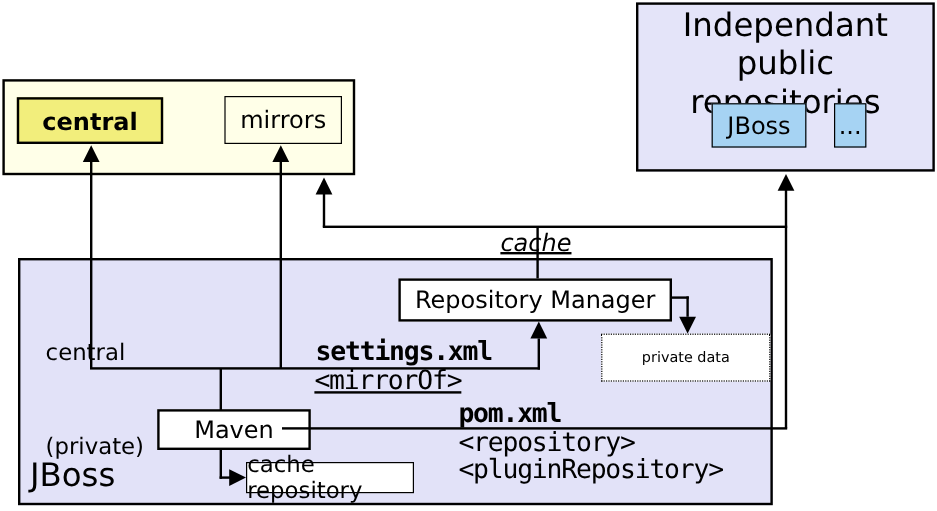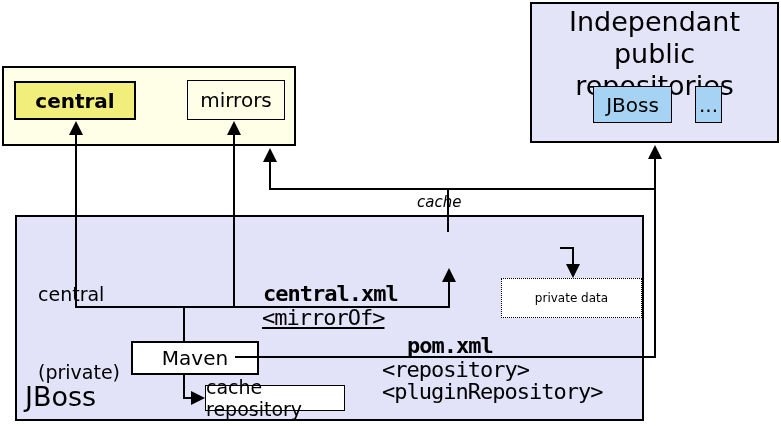--- a/index.html
+++ b/index.html
@@ -32,26 +32,26 @@
   #users-box { left:15px; top:215px; width:629px; height:206px; background:var(--users-lavender,#E2E2F8); border:2px solid #000; z-index:1; }
   #users-title { left:25px; top:381px; font-size:27px; }
   #central-default { left:38px; top:229px; font-size:19px; line-height:26px; }
 
   #rm-box        { left:332px; top:232px; width:228px; height:36px; background:var(--box-white,#fff); border:2px solid #000; font-size:20px; z-index:3; }
   #private-box   { left:501px; top:278px; width:141px; height:40px; background:var(--box-white,#fff); border:1px dotted #000; font-size:12px; z-index:3; }
   #maven-box     { left:131px; top:341px; width:128px; height:34px; background:var(--box-white,#fff); border:2px solid #000; font-size:20px; z-index:3; }
   #localrepo-box { left:205px; top:385px; width:140px; height:26px; background:var(--box-white,#fff); border:1px solid #000; font-size:19px; z-index:3; }
 
   
-  #cache-label { left:417px; top:191px; font-size:15px; font-style:italic; line-height:22px; }
+  #cache-label { left:417px; top:191px; font-size:20px; font-style:italic; line-height:22px;text-decoration:underline; }
   .mono  { font-family:"DejaVu Sans Mono", monospace; font-size:22px; line-height:22px; letter-spacing:-1px; }
   .monob { font-weight:bold; }
   #settings-label   { left:263px; top:283px; }
   #mirrorof-label   { left:262px; top:307px;text-decoration:underline; }
-  #pom-label        { left:382px; top:335px;margin-left:25px; }
+  #pom-label        { left:382px; top:335px; }
   #repository-label { left:382px; top:359px; }
   #pluginrepo-label { left:382px; top:381px; }
 
   
   #l-central-v  { left:75px;  top:133px; width:2px; height:174px; }
   #l-mirrors-v  { left:233px; top:133px; width:2px; height:174px; }
   #l-settings-h { left:75px;  top:306px; width:375px; height:2px; }
   #l-rm-v       { left:448px; top:282px; width:2px; height:26px; }
   #l-maven-up   { left:183px; top:307px; width:2px; height:35px; }
   #l-maven-dn   { left:183px; top:374px; width:2px; height:25px; }
@@ -99,32 +99,35 @@
     <span>...</span>
   </div>
 
   <div class="box" id="users-box"></div>
   <div class="lbl" id="users-title">JBoss</div>
   <div class="lbl" id="central-default">
     <div>central</div>
     <div>(private)</div>
   </div>
 
+  <div class="box" id="rm-box">
+    <span>Repository Manager</span>
+  </div>
   <div class="box" id="private-box">
     <span>private data</span>
   </div>
   <div class="box" id="maven-box">
     <span>Maven</span>
   </div>
   <div class="box" id="localrepo-box">
     <span>cache repository</span>
   </div>
 
   <div class="lbl" id="cache-label">cache</div>
-  <div class="lbl mono monob" id="settings-label">central.xml</div>
+  <div class="lbl mono monob" id="settings-label">settings.xml</div>
   <div class="lbl mono" id="mirrorof-label">&lt;mirrorOf&gt;</div>
   <div class="lbl mono monob" id="pom-label">pom.xml</div>
   <div class="lbl mono" id="repository-label">&lt;repository&gt;</div>
   <div class="lbl mono" id="pluginrepo-label">&lt;pluginRepository&gt;</div>
 
   <div class="line" id="l-central-v"></div>
   <div class="line" id="l-mirrors-v"></div>
   <div class="line" id="l-settings-h"></div>
   <div class="line" id="l-rm-v"></div>
   <div class="line" id="l-maven-up"></div>

